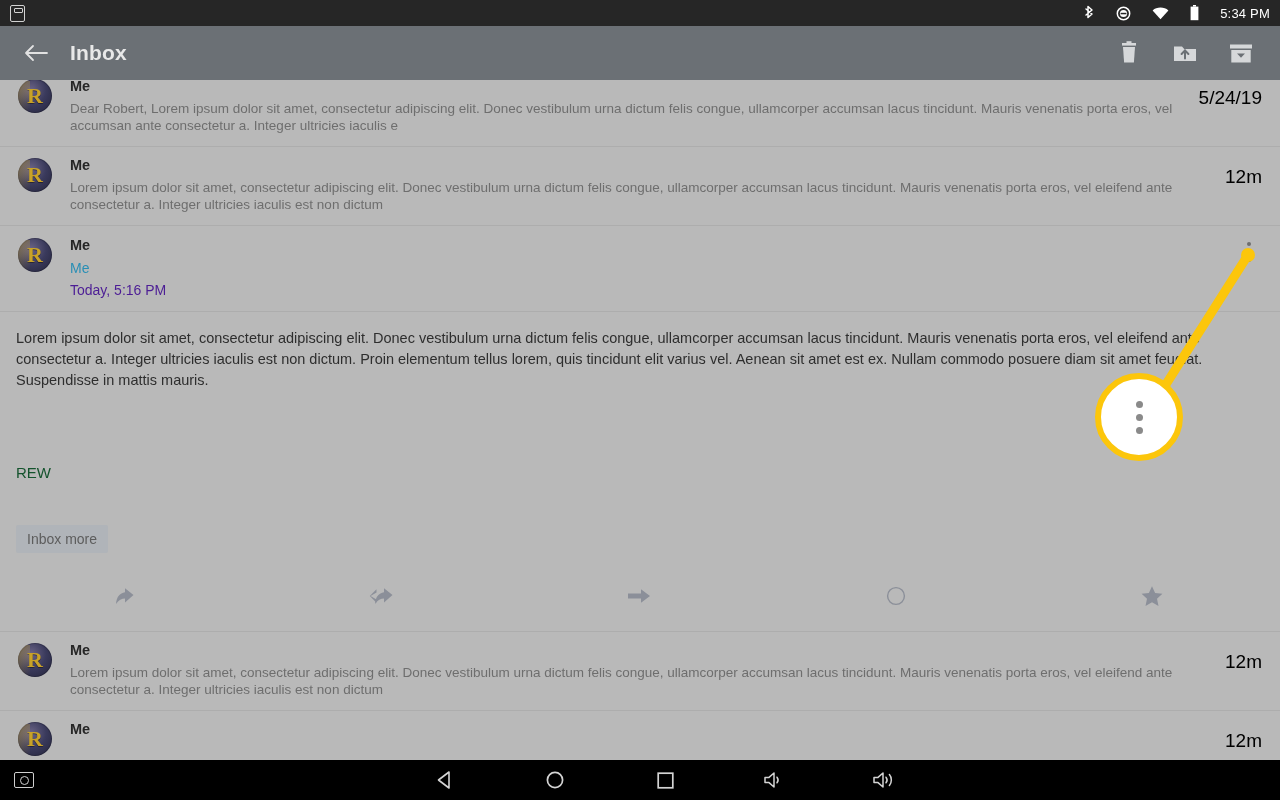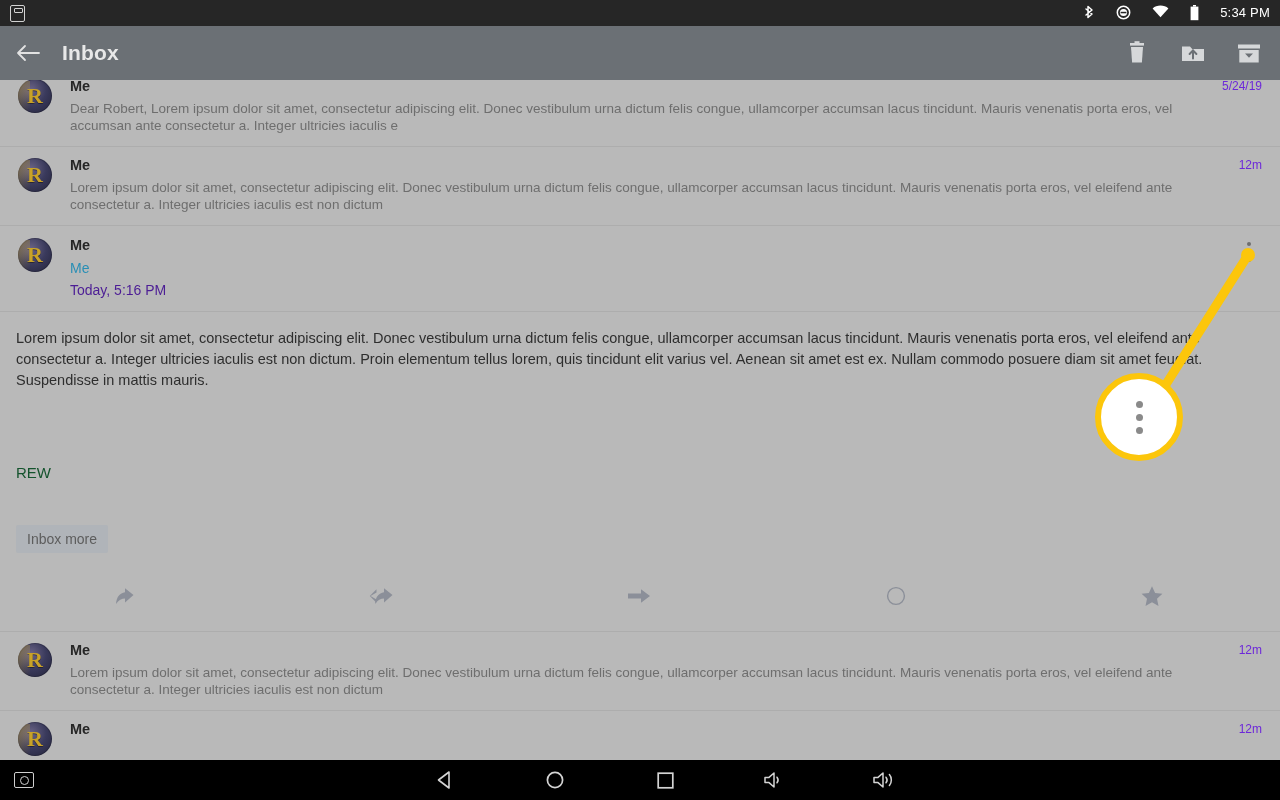--- a/index.html
+++ b/index.html
@@ -19,21 +19,21 @@
   .statusbar {
     position: absolute; top: 0; left: 0;
     width: 1280px; height: 26px;
     background: #262626;
     display: flex; align-items: center;
     padding: 0 10px;
   }
   .statusbar .left { display: flex; align-items: center; gap: 8px; }
   .statusbar .right {
     margin-left: auto;
-    display: flex; align-items: flex-start; gap: 21px;
+    display: flex; align-items: center; gap: 21px;
   }
   .sb-icon { display: inline-flex; align-items: center; justify-content: center; }
   .sb-clock {
     color: #ffffff; font-size: 13px; letter-spacing: .2px;
     font-family: "Liberation Sans", sans-serif;
   }
   .screenshot-glyph {
     width: 15px; height: 17px;
     border: 1.6px solid #d2d2d2;
     border-radius: 2px;
@@ -47,21 +47,21 @@
     border: 1.4px solid #d2d2d2;
     border-radius: 1px;
   }
 
   
   .appbar {
     position: absolute; top: 26px; left: 0;
     width: 1280px; height: 54px;
     background: #6b7075;
     display: flex; align-items: center;
-    padding: 0 8px;
+    padding: 0 16px;
   }
   .appbar .back {
     width: 40px; height: 40px;
     display: flex; align-items: center; justify-content: center;
     margin-right: 14px;
   }
   .appbar .title {
     color: #e8e8e8; font-size: 21px; font-weight: bold;
     letter-spacing: .2px;
   }
@@ -121,22 +121,22 @@
   .msg-recipient {
     font-size: 14px; color: #2a8fb5; line-height: 18px; margin-bottom: 4px;
   }
   .msg-date {
     font-size: 14px; color: #4c1d95; line-height: 18px;
   }
   .msg-preview {
     font-size: 13.5px; color: #6e6e6e; line-height: 17px;
   }
   .msg-time {
-    font-size: 12px; color: #6d28d9;
-    margin-left: 14px; white-space: nowrap; padding-top: 2px;
+    font-size: 19px; color: #000000;
+    margin-left: 14px; white-space: nowrap; padding-top: 2px; margin-top: 8px;
   }
   .overflow-dots {
     width: 26px; min-width: 26px;
     display: flex; flex-direction: column; align-items: center;
     justify-content: flex-start; gap: 4px;
     padding-top: 6px; margin-left: 10px;
   }
   .overflow-dots i {
     display: block; width: 4px; height: 4px; border-radius: 50%;
     background: #6e6e6e;

